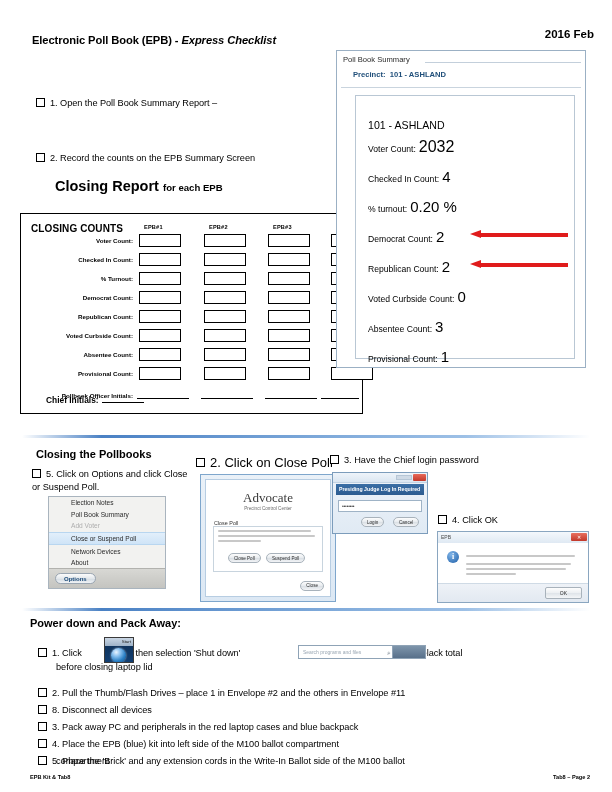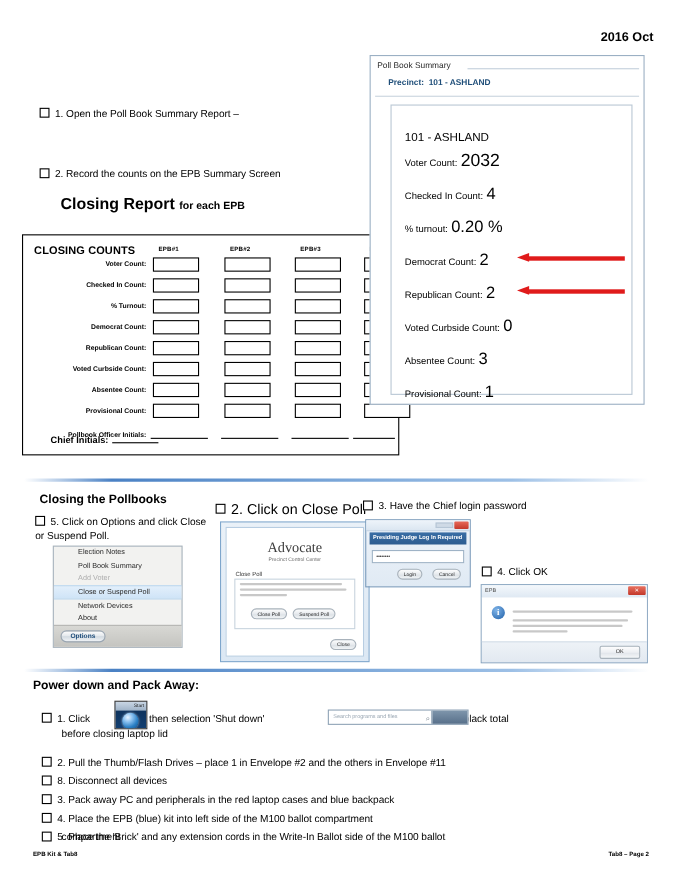--- a/index.html
+++ b/index.html
@@ -592,22 +592,23 @@
     color: #000;
   }
   #footer-left { left: 30px; }
   #footer-right { right: 22px; }
 </style>
 </head>
 <body>
 
 <div class="page">
 
-
-  <div class="abs" id="date-label">2016 Oct</div>
+  <div class="abs" id="doc-title"><span>Electronic Poll Book (EPB) - </span><span class="em">Express Checklist</span></div>
+
+  <div class="abs" id="date-label">2016 Feb</div>
 
 
   <div class="abs step-line" id="step1"><span class="cbox"></span><span>1.  Open the Poll Book Summary Report –</span></div>
 
 
   <div class="abs step-line" id="step2"><span class="cbox"></span><span>2.  Record the counts on the EPB Summary Screen</span></div>
 
   <div class="abs" id="closing-report-head"><span>Closing Report</span> <span class="sm">for each EPB</span></div>
 
   <div class="abs" id="closing-counts">

